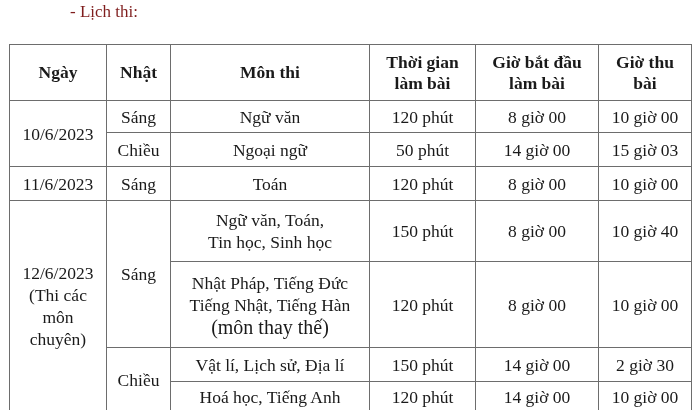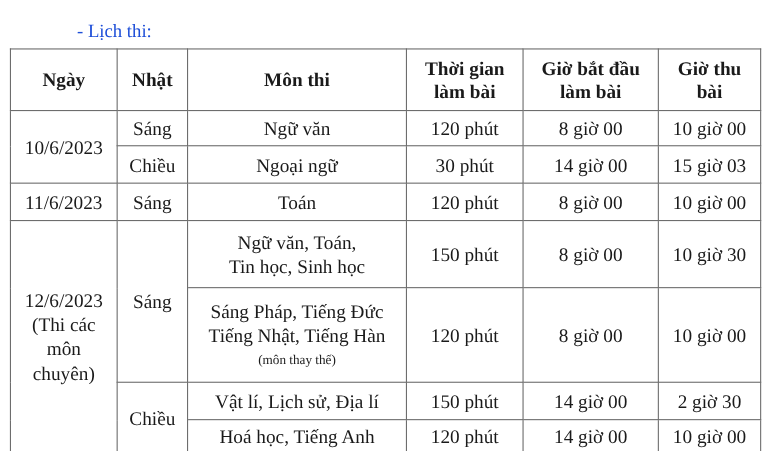--- a/index.html
+++ b/index.html
@@ -1,18 +1,18 @@
 <!DOCTYPE html>
 <html><head>
 <meta charset="utf-8">
 <style>
   html, body { margin: 0; padding: 0; background: #ffffff; }
   body { width: 700px; height: 410px; position: relative; overflow: hidden;
          font-family: "Liberation Serif", "DejaVu Serif", serif; color: #1a1a1a; }
-  .intro { position: absolute; left: 70px; top: 19px; font-size: 17px; color: #1d4ed8; }
+  .intro { position: absolute; left: 70px; top: 2px; font-size: 17px; color: #7f1d1d; }
   table { position: absolute; left: 9px; top: 44px; border-collapse: collapse;
           table-layout: fixed; width: 682px; }
   td, th { border: 1px solid #6d6d6d; text-align: center; vertical-align: middle;
            padding: 0 2px; font-size: 17.5px; line-height: 22px; font-weight: normal; }
   th { font-weight: bold; font-size: 17.5px; line-height: 21px; }
   .bold { font-weight: normal; }
   .it { }
   .sub { display: block; }
 </style>
 </head>
@@ -52,21 +52,21 @@
     <td rowspan="2" class="bold">10/6/2023</td>
     <td>Sáng</td>
     <td>Ngữ văn</td>
     <td>120 phút</td>
     <td>8 giờ 00</td>
     <td>10 giờ 00</td>
   </tr>
   <tr style="height:34px">
     <td>Chiều</td>
     <td>Ngoại ngữ</td>
-    <td>30 phút</td>
+    <td>50 phút</td>
     <td>14 giờ 00</td>
     <td>15 giờ 03</td>
   </tr>
   <tr style="height:34px">
     <td class="bold">11/6/2023</td>
     <td>Sáng</td>
     <td>Toán</td>
     <td>120 phút</td>
     <td>8 giờ 00</td>
     <td>10 giờ 00</td>
@@ -78,27 +78,27 @@
       <span class="sub it">môn</span>
       <span class="sub it">chuyên)</span>
     </td>
     <td rowspan="2">Sáng</td>
     <td>
       <span class="sub">Ngữ văn, Toán,</span>
       <span class="sub">Tin học, Sinh học</span>
     </td>
     <td>150 phút</td>
     <td>8 giờ 00</td>
-    <td>10 giờ 30</td>
+    <td>10 giờ 40</td>
   </tr>
   <tr style="height:86px">
     <td>
-      <span class="sub">Sáng Pháp, Tiếng Đức</span>
+      <span class="sub">Nhật Pháp, Tiếng Đức</span>
       <span class="sub">Tiếng Nhật, Tiếng Hàn</span>
-      <span class="sub it" style="font-size:12px">(môn thay thế)</span>
+      <span class="sub it" style="font-size:20px">(môn thay thế)</span>
     </td>
     <td>120 phút</td>
     <td>8 giờ 00</td>
     <td>10 giờ 00</td>
   </tr>
   <tr style="height:34px">
     <td rowspan="2">Chiều</td>
     <td>Vật lí, Lịch sử, Địa lí</td>
     <td>150 phút</td>
     <td>14 giờ 00</td>

